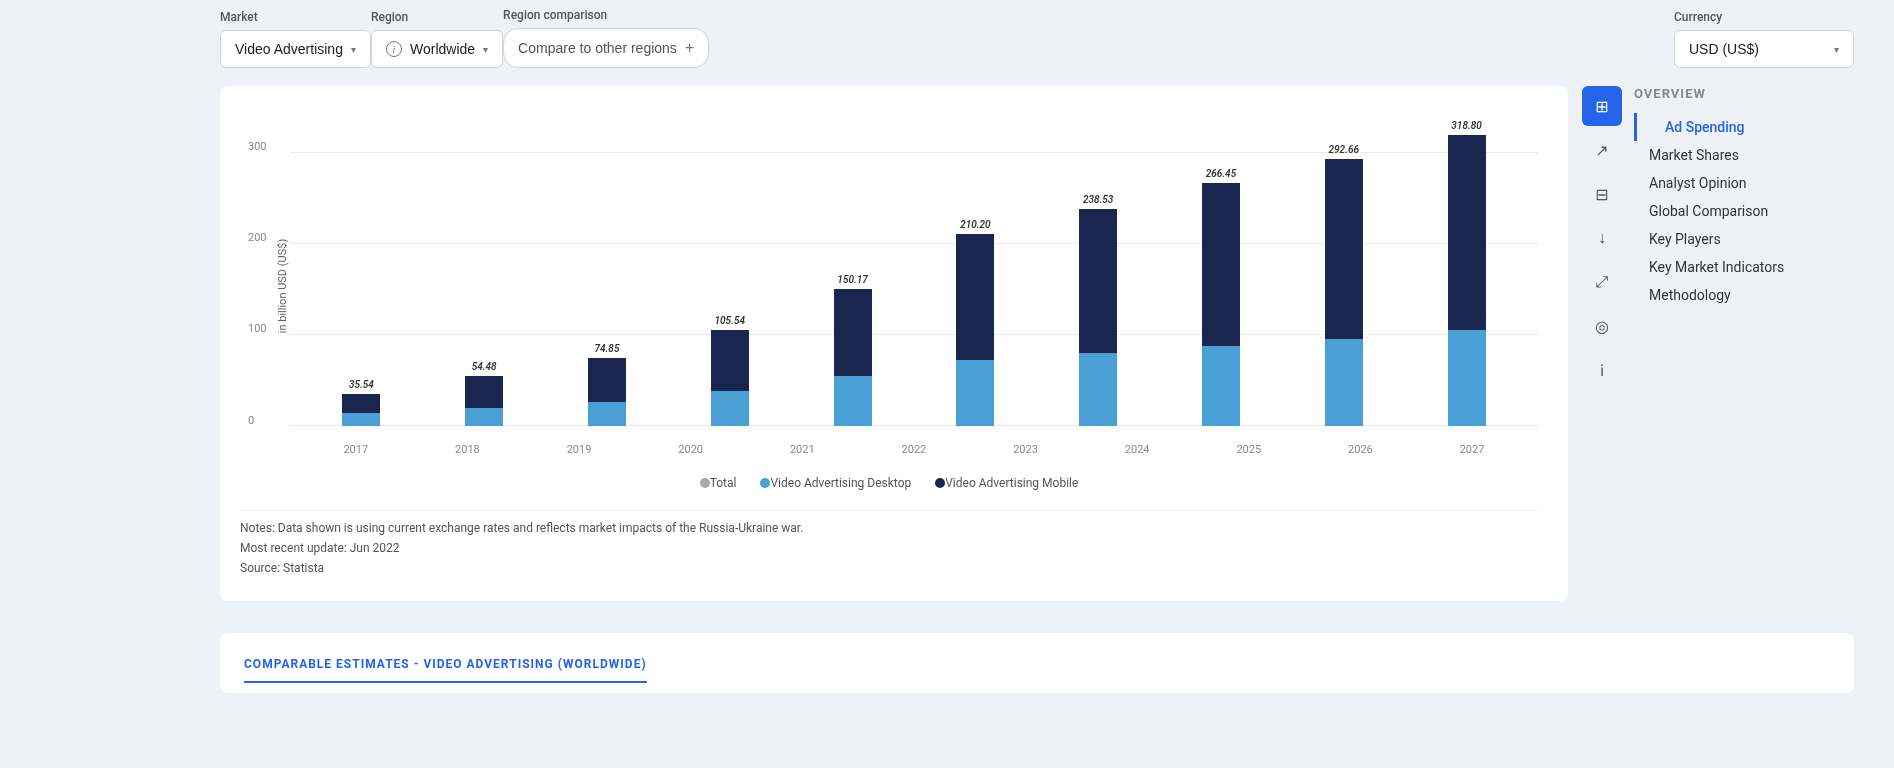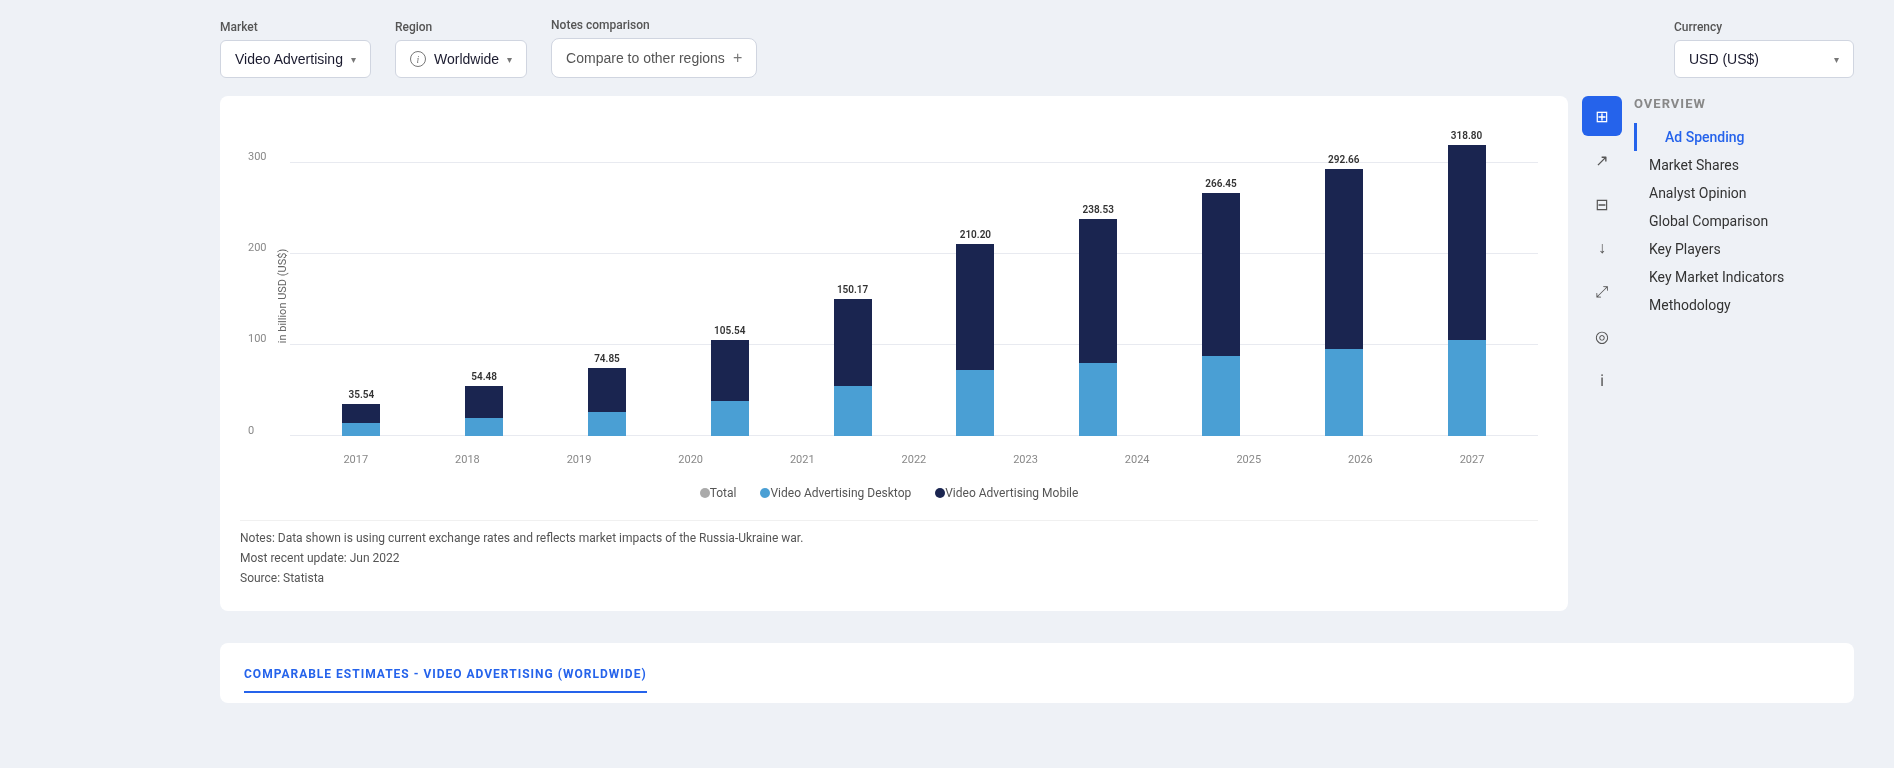--- a/index.html
+++ b/index.html
@@ -6,22 +6,21 @@
     body {
       font-family: -apple-system, BlinkMacSystemFont, 'Segoe UI', Roboto, sans-serif;
       background: #eef1f6;
       min-height: 768px;
       width: 1894px;
       overflow-x: hidden;
     }
     .top-controls {
       display: flex;
       align-items: flex-end;
-      padding: 18px 40px 18px 220px;
-      gap: 24px;
+      padding: 8px 40px 18px 220px;
       background: #eef1f6;
     }
     .control-group {
       display: flex;
       flex-direction: column;
       gap: 6px;
     }
     .control-label {
       font-size: 12px;
       color: #555;
@@ -43,21 +42,21 @@
     .dropdown-btn .chevron {
       font-size: 10px;
       color: #777;
     }
     .compare-btn {
       display: flex;
       align-items: center;
       gap: 8px;
       background: #fff;
       border: 1px solid #d0d5e0;
-      border-radius: 8px;
+      border-radius: 15px;
       padding: 10px 14px;
       font-size: 14px;
       color: #555;
       cursor: pointer;
       white-space: nowrap;
     }
     .info-icon {
       width: 16px;
       height: 16px;
       border-radius: 50%;
@@ -195,20 +194,21 @@
       display: flex;
       align-items: flex-end;
       justify-content: space-around;
       padding: 0 10px;
     }
     .bar-group {
       display: flex;
       flex-direction: column;
       align-items: center;
       gap: 0;
+      font-style: italic;
     }
     .bar-value {
       font-size: 10px;
       color: #333;
       font-weight: 600;
       margin-bottom: 4px;
     }
     .bar-stack {
       display: flex;
       flex-direction: column-reverse;
@@ -296,21 +296,21 @@
   <div class="control-group">
     <span class="control-label">Region</span>
     <button class="dropdown-btn">
       <span class="info-icon">i</span>
       <span>Worldwide</span>
       <span class="chevron">▾</span>
     </button>
   </div>
 
   <div class="control-group">
-    <span class="control-label">Notes comparison</span>
+    <span class="control-label">Region comparison</span>
     <button class="compare-btn">
       <span>Compare to other regions</span>
       <span style="font-size:16px;color:#777;">+</span>
     </button>
   </div>
 
   <div class="control-group currency-group">
     <span class="control-label">Currency</span>
     <button class="dropdown-btn">
       <span>USD (US$)</span>

